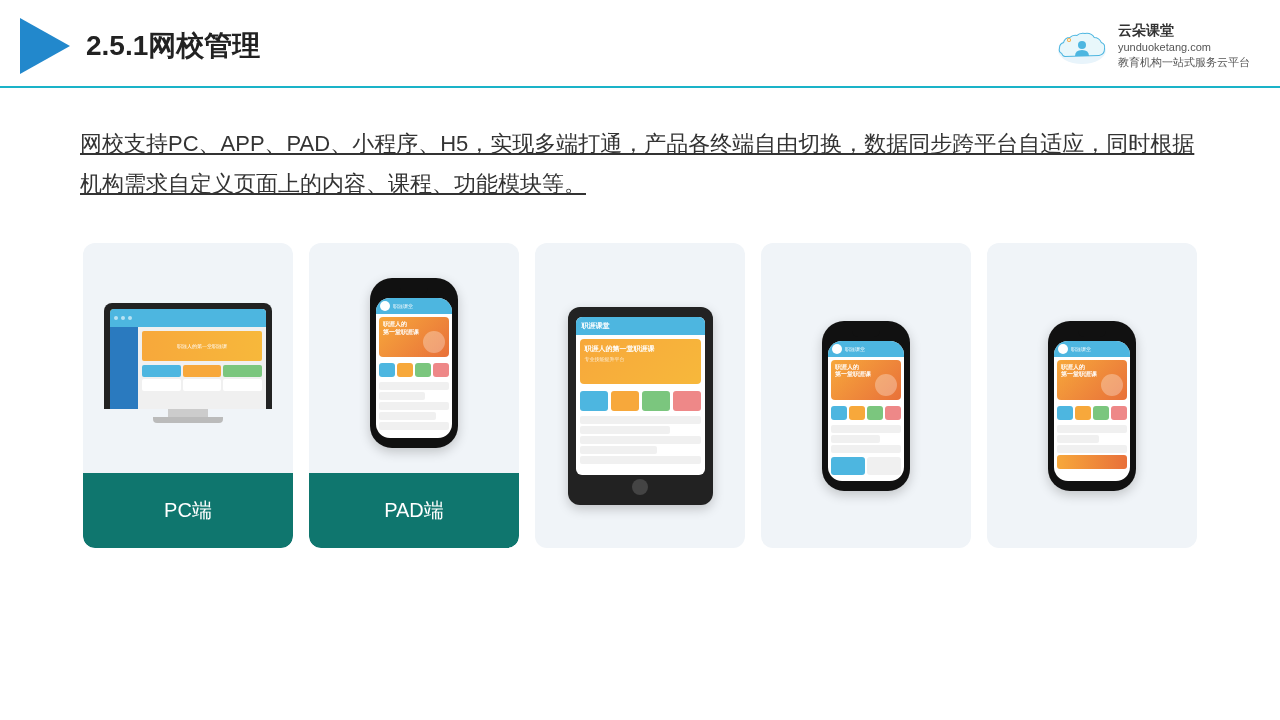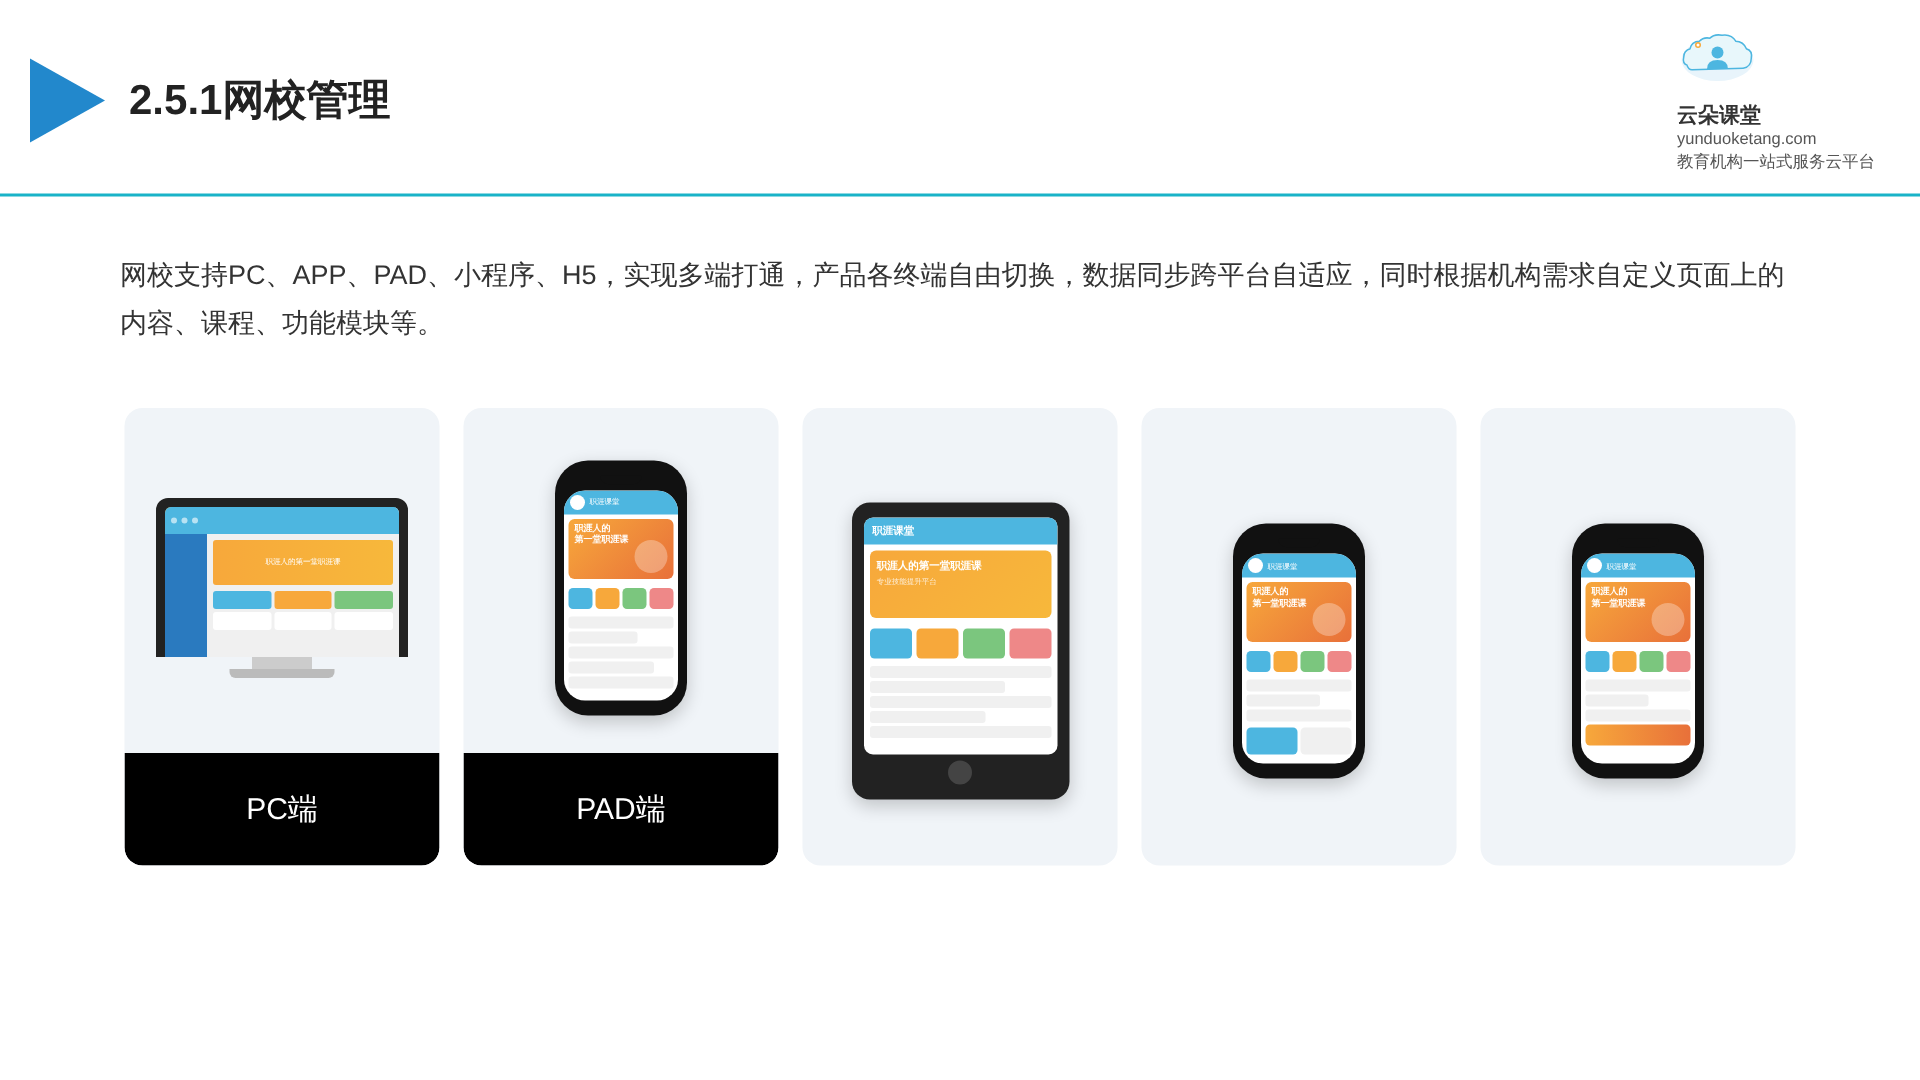--- a/index.html
+++ b/index.html
@@ -31,42 +31,42 @@
       border-bottom: 28px solid transparent;
       border-left: 50px solid #2288cc;
     }
     .page-title {
       font-size: 28px;
       font-weight: bold;
       color: #222;
     }
     .logo-area {
       display: flex;
-      align-items: flex-start;
+      align-items: flex-end;
       gap: 8px;
-      flex-direction: column;
     }
     .logo-text {
       font-size: 11px;
       color: #555;
       line-height: 1.4;
       text-align: left;
     }
     .logo-name {
       font-size: 14px;
       color: #333;
       font-weight: bold;
     }
 
     
     .description {
       padding: 36px 80px 20px 80px;
-      font-size: 18px;
+      font-size: 22px;
       color: #333;
       line-height: 1.8;
+      text-decoration: underline;
     }
 
     
     .cards-container {
       display: flex;
       gap: 16px;
       padding: 20px 60px 30px 60px;
       justify-content: center;
       align-items: stretch;
     }
@@ -321,21 +321,21 @@
       height: 16px;
       border-radius: 50%;
       background: #444;
       margin: 4px auto 0 auto;
     }
 
     
     .card-label {
       width: calc(100% + 20px);
       margin: 10px -10px 0 -10px;
-      background: #000000;
+      background: #0f766e;
       color: #fff;
       text-align: center;
       font-size: 20px;
       font-weight: 500;
       padding: 24px 0;
       border-radius: 0 0 12px 12px;
     }
 
     
     .cloud-logo-svg {

